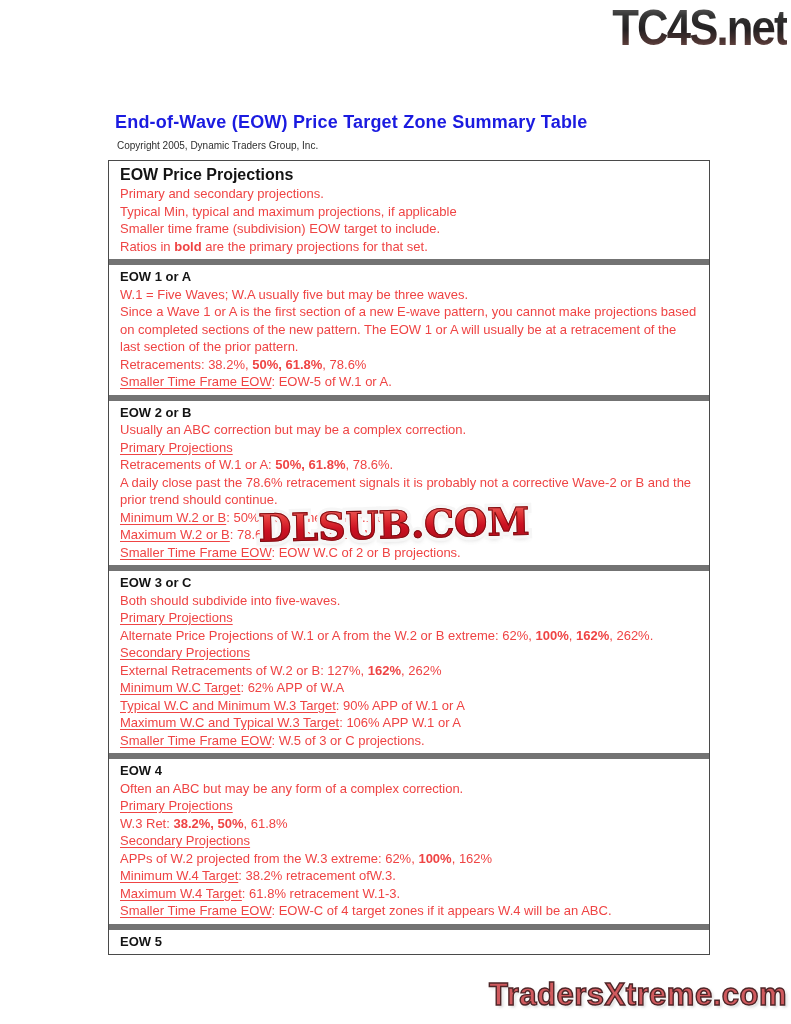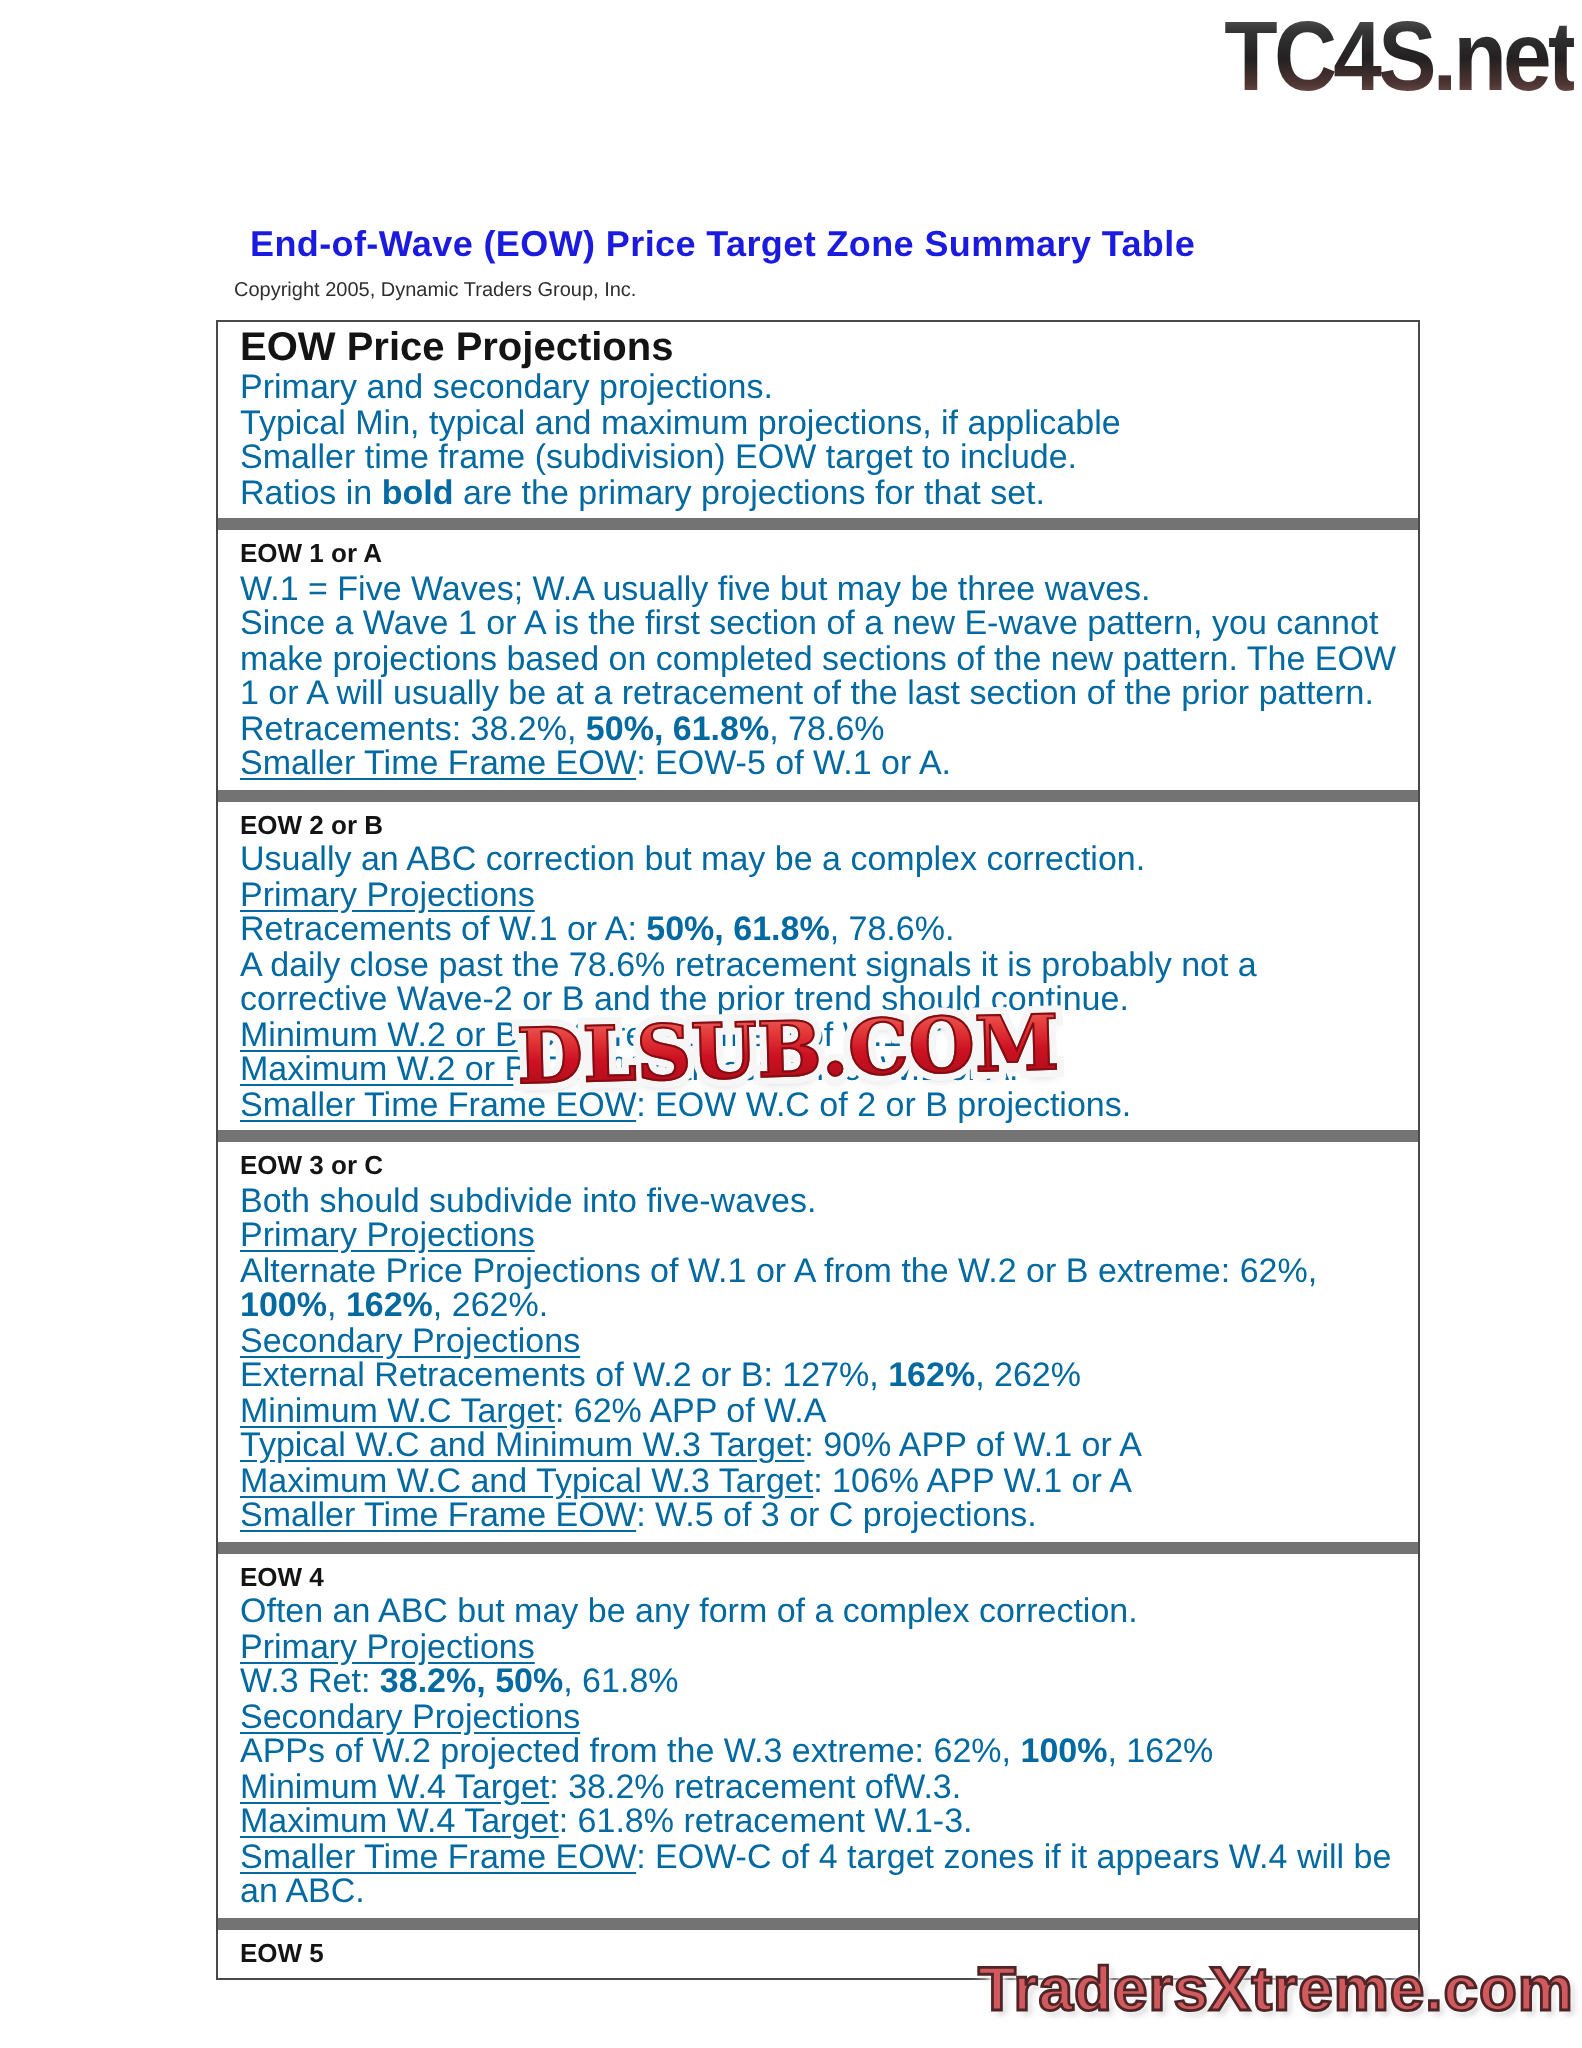--- a/index.html
+++ b/index.html
@@ -12,34 +12,34 @@
   .tc4s {
     font-family:"Liberation Sans", sans-serif;
     font-weight:bold; font-size:47px; letter-spacing:-2px; line-height:48px;
     display:inline-block; transform:scale(0.93,1.05); transform-origin:top right;
     background:linear-gradient(180deg,#6b6b6b 0%,#343434 25%,#232021 52%,#4f3634 78%,#936b66 100%);
     -webkit-background-clip:text; background-clip:text; color:transparent;
     text-shadow:none;
   }
 
   
-  .title { position:absolute; left:125px; top:112px;
+  .title { position:absolute; left:115px; top:112px;
            font-size:18px; font-weight:bold; color:var(--title-blue,#1b1be0);
            letter-spacing:0.2px; }
   .copyright { position:absolute; left:117px; top:140px;
                font-size:10px; color:#2e2e2e; }
 
   
   .eow-table { position:absolute; left:108px; top:160px; width:602px;
                border:1px solid #4a4a4a; background:#fff; }
   .row { padding:3px 11px 4px 11px; border-top:6px solid #737373; }
   .row:first-child { border-top:none; }
   .row-heading { font-size:13px; font-weight:bold; color:#141414; line-height:17.5px; }
-  .row-heading.large { font-size:20px; line-height:21px; }
-  .line { font-size:17px; color:#0369a1; line-height:17.5px; }
+  .row-heading.large { font-size:16px; line-height:21px; }
+  .line { font-size:13px; color:#ef4444; line-height:17.5px; }
   .seg-b { font-weight:bold; }
   .seg-u { text-decoration:underline; text-underline-offset:2px; }
 
   
   .watermark { position:absolute; left:246px; top:500px; width:296px; height:52px;
                transform:rotate(-1.5deg); pointer-events:none; }
   .watermark span { position:absolute; left:0; top:0; width:100%; text-align:center;
                     font-family:"DejaVu Serif", serif; font-weight:bold;
                     font-size:38px; line-height:50px; letter-spacing:0px;
                     white-space:nowrap; }

